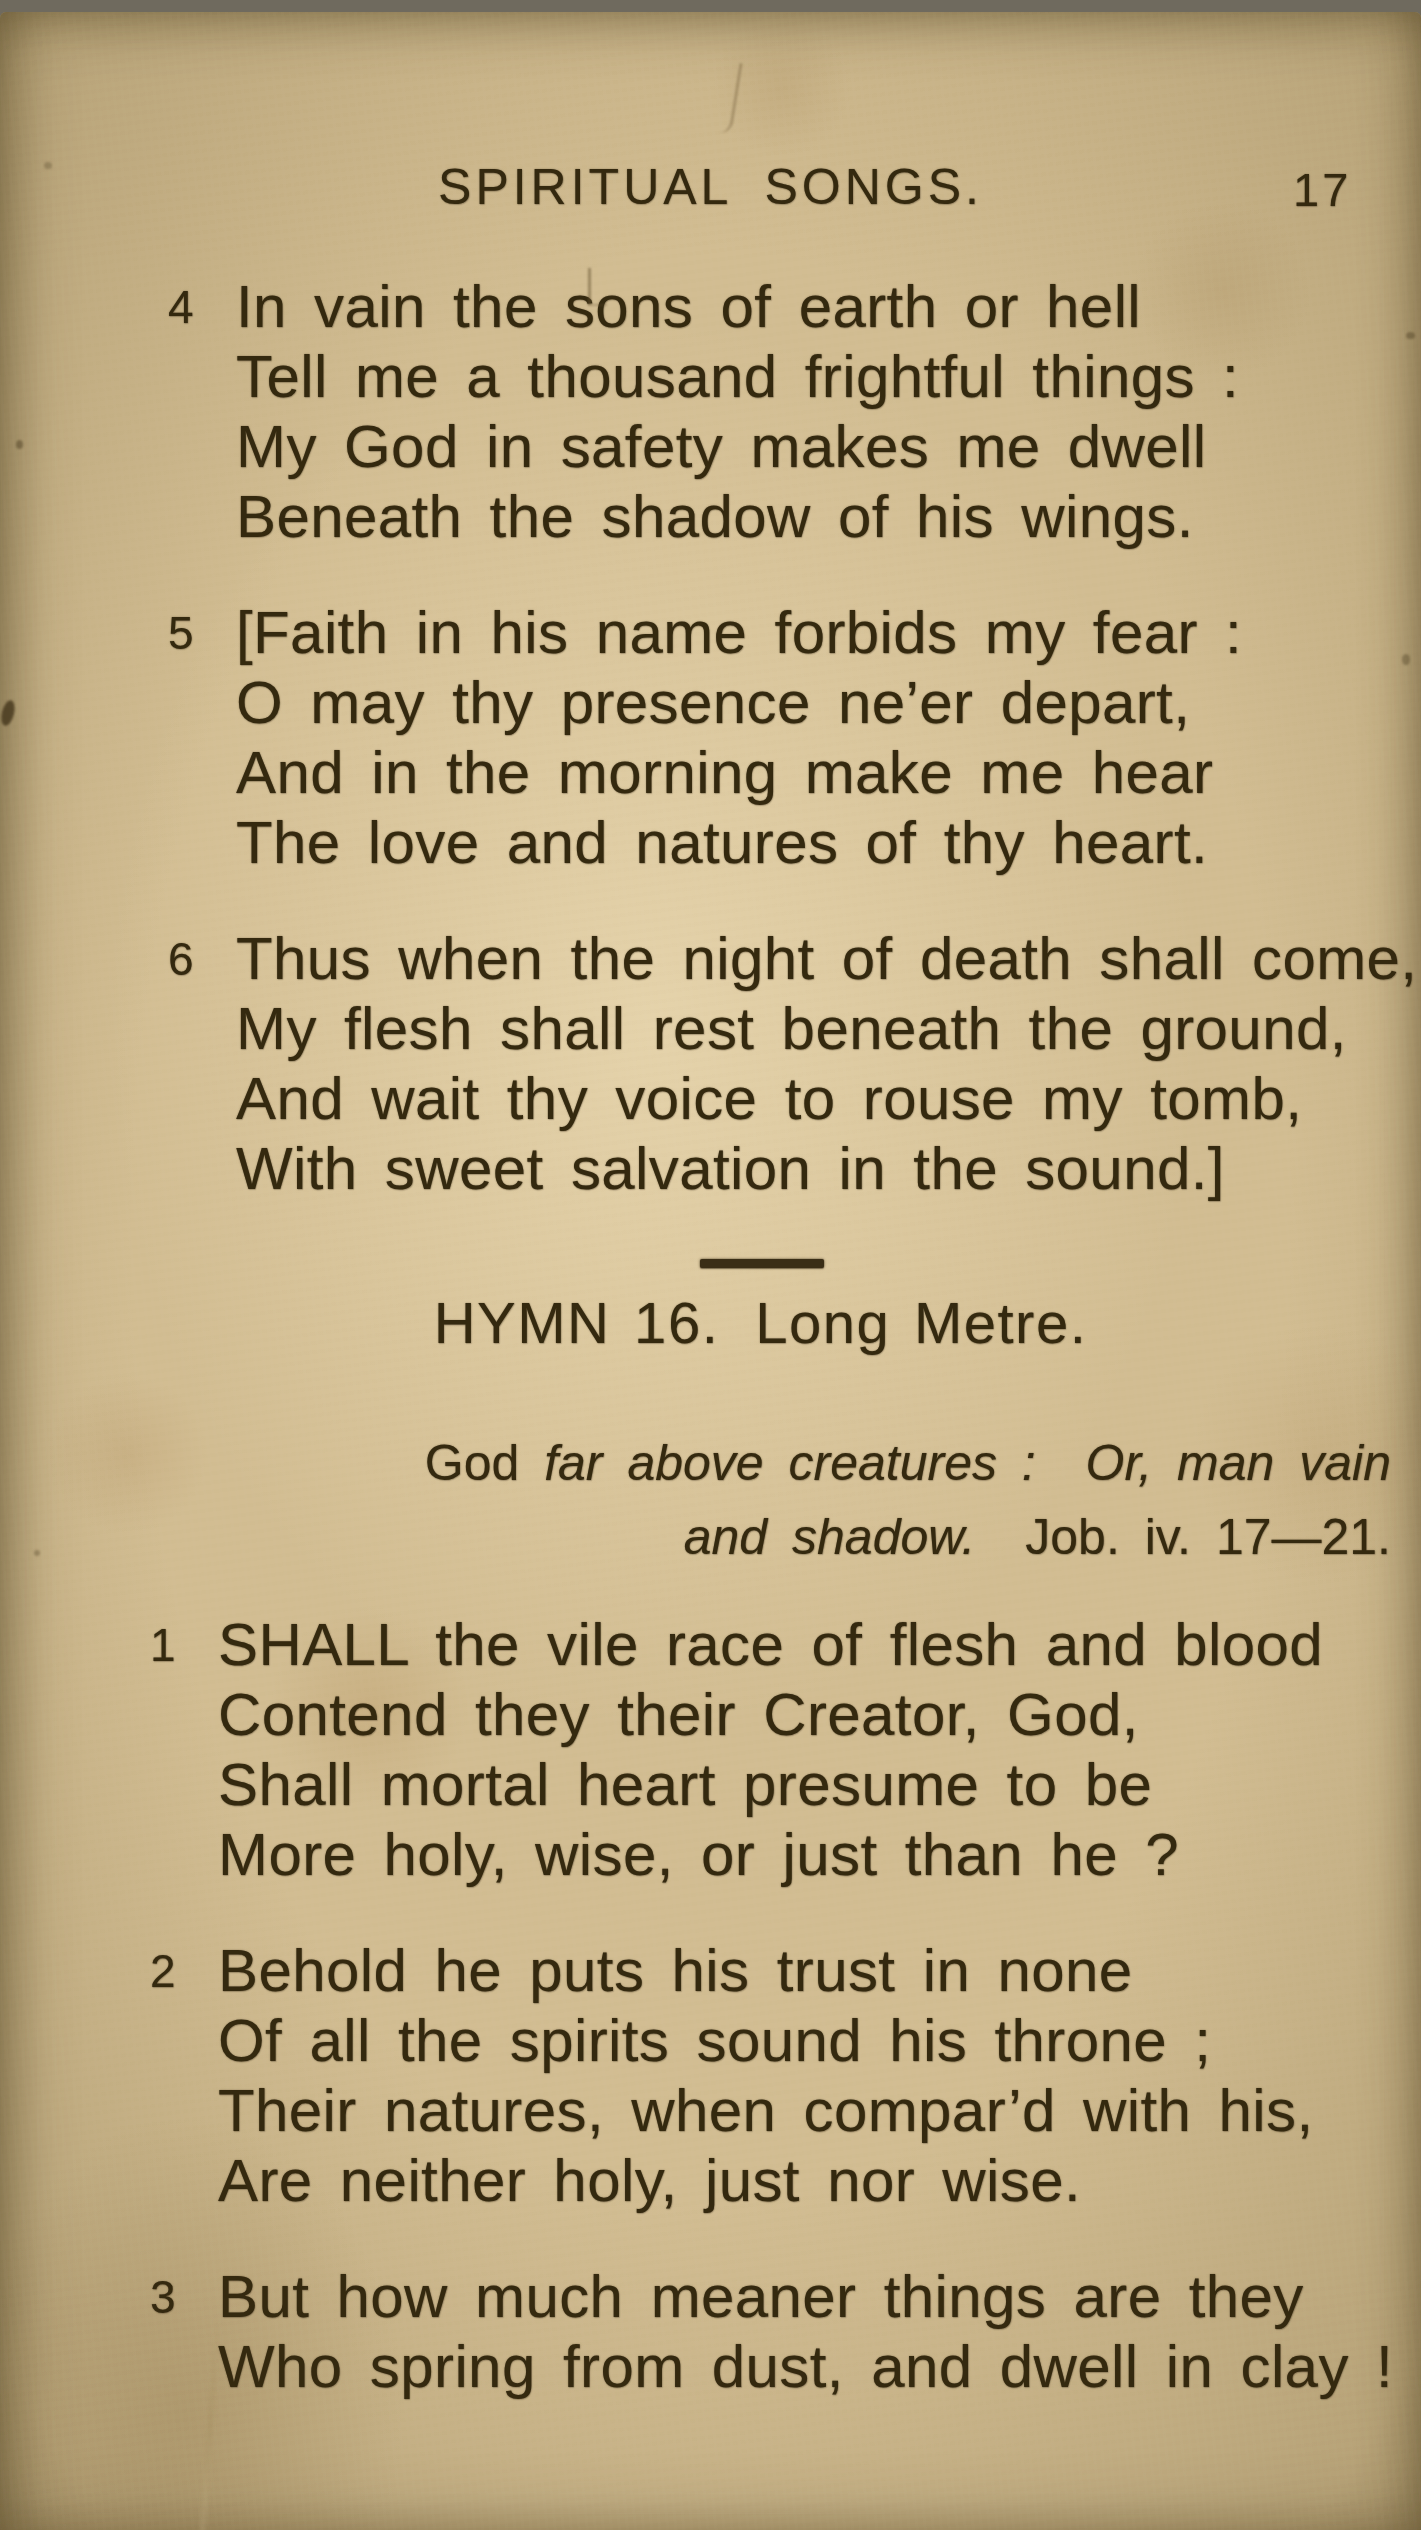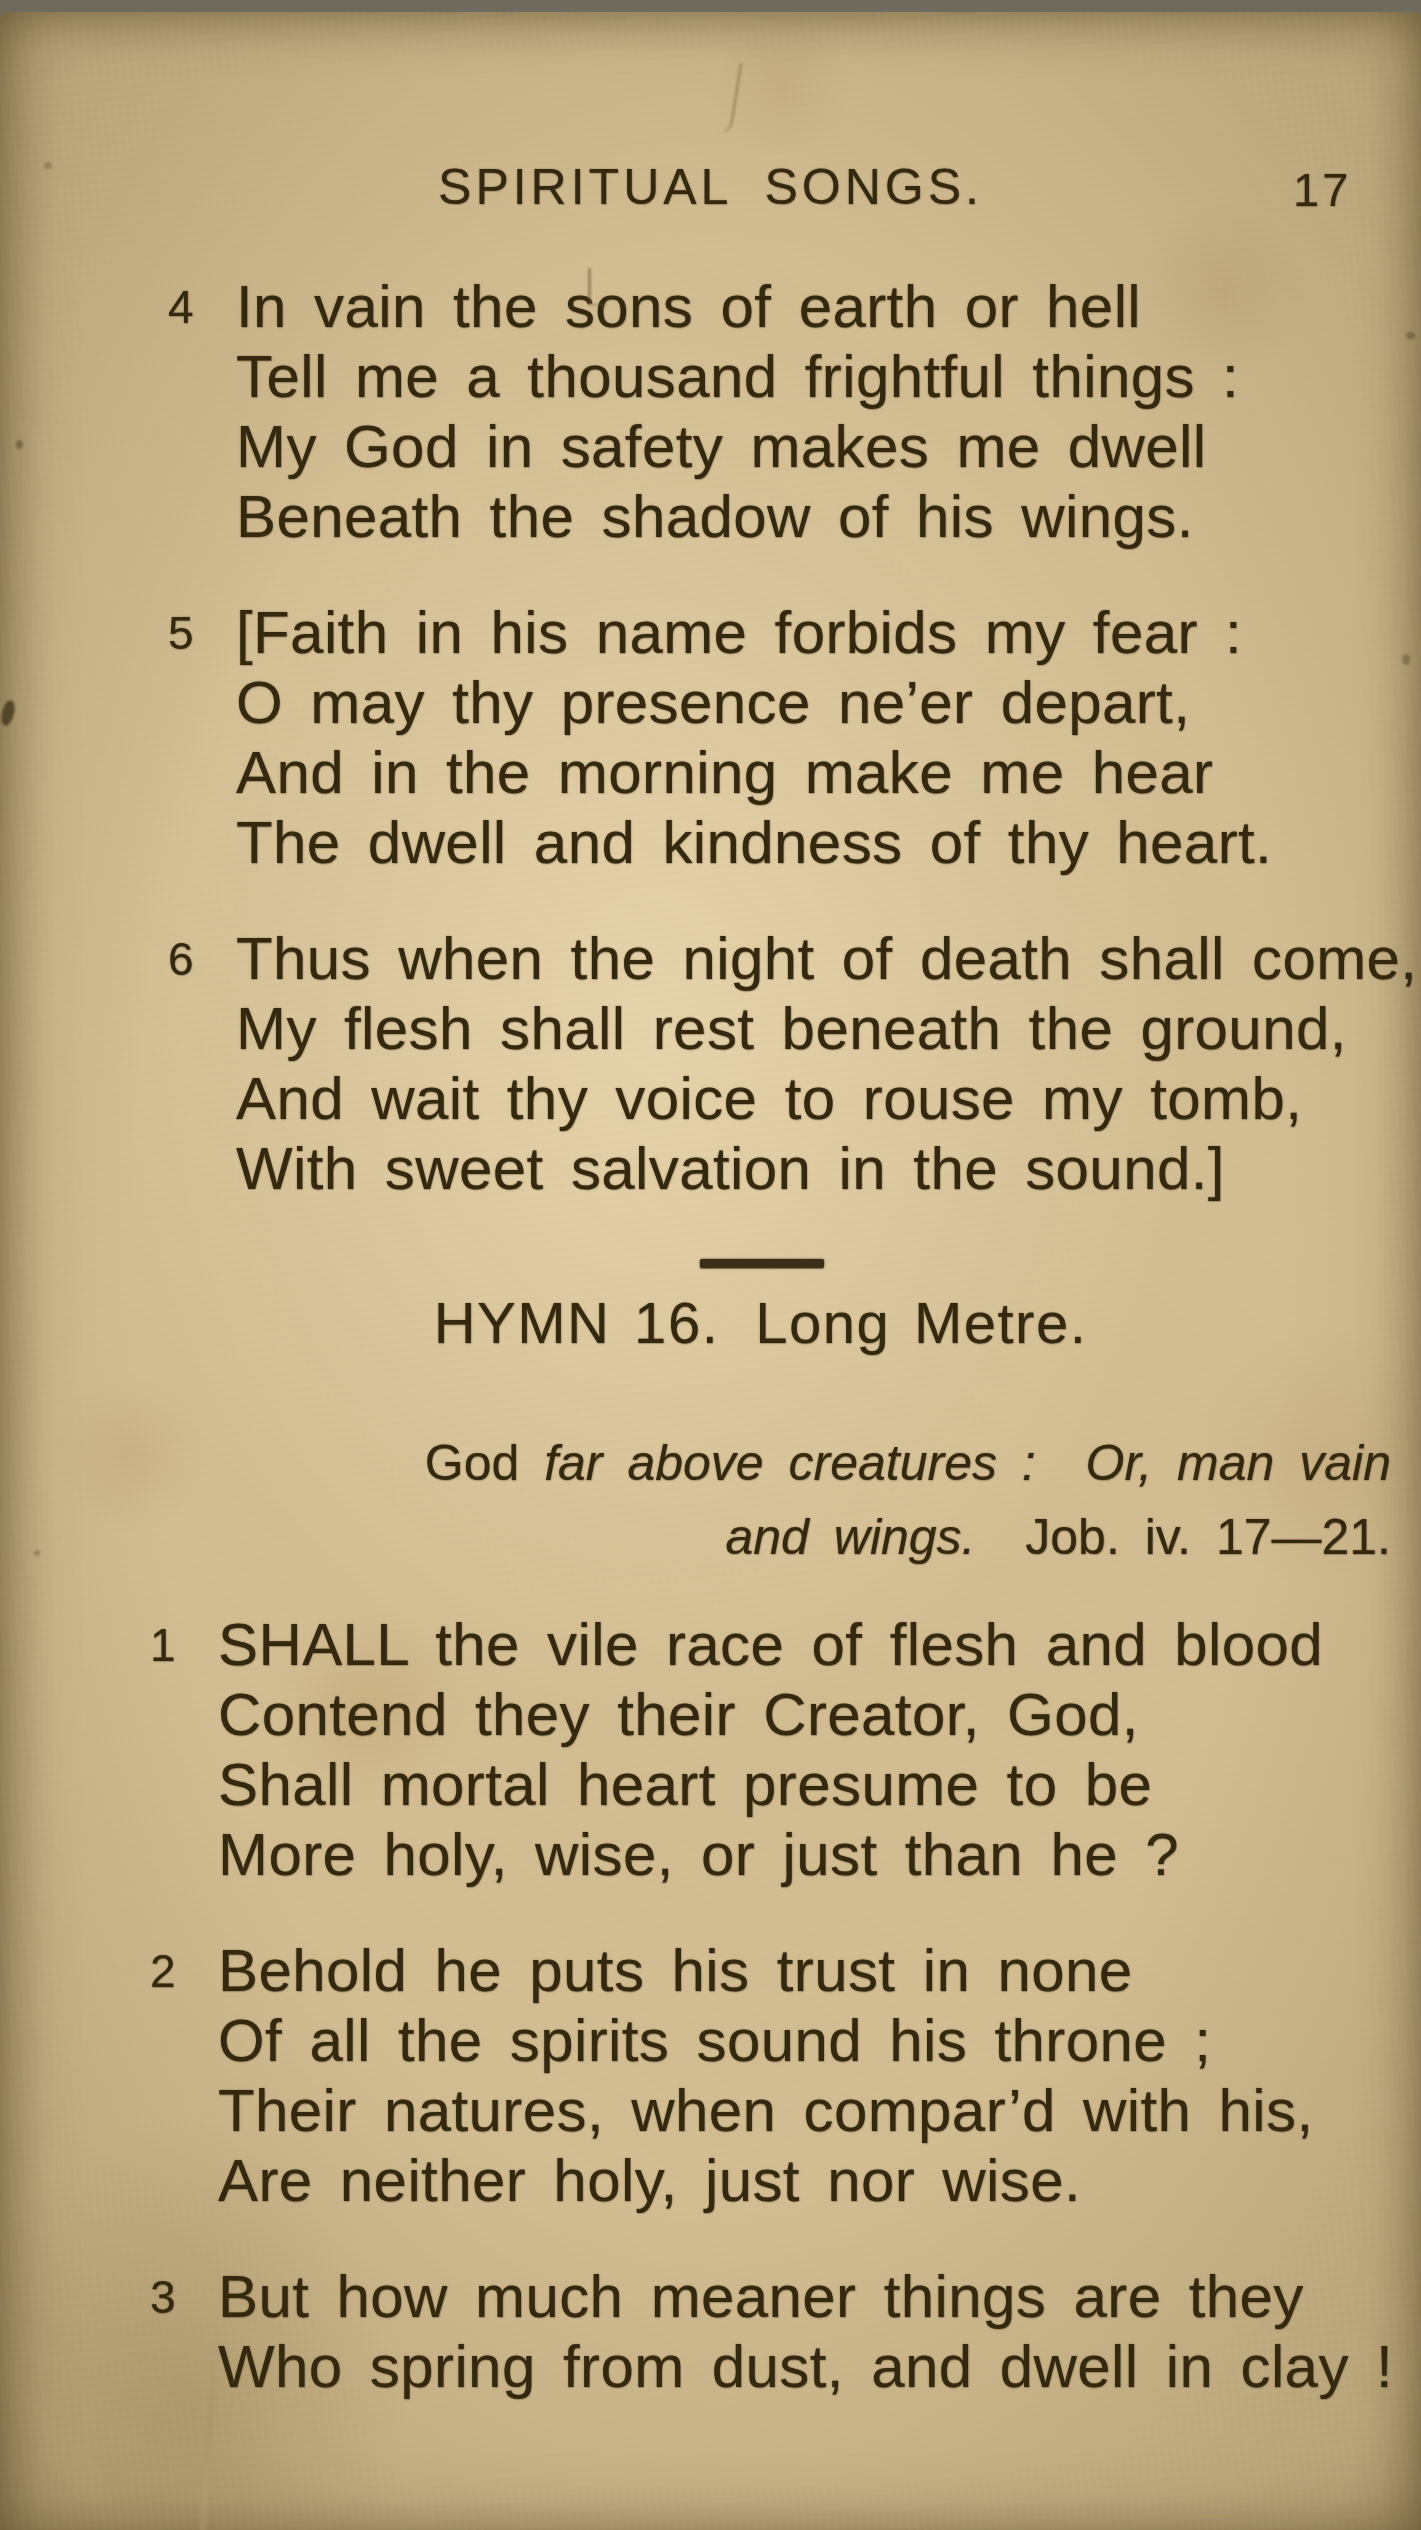--- a/index.html
+++ b/index.html
@@ -96,21 +96,21 @@
           <div class="vline ink">My God in safety makes me dwell</div>
           <div class="vline ink">Beneath the shadow of his wings.</div>
         </div>
       </div>
       <div class="verse">
         <div class="vnum ink">5</div>
         <div class="vlines">
           <div class="vline ink">[Faith in his name forbids my fear :</div>
           <div class="vline ink">O may thy presence ne’er depart,</div>
           <div class="vline ink">And in the morning make me hear</div>
-          <div class="vline ink">The dwell and kindness of thy heart.</div>
+          <div class="vline ink">The love and natures of thy heart.</div>
         </div>
       </div>
       <div class="verse">
         <div class="vnum ink">6</div>
         <div class="vlines">
           <div class="vline ink">Thus when the night of death shall come,</div>
           <div class="vline ink">My flesh shall rest beneath the ground,</div>
           <div class="vline ink">And wait thy voice to rouse my tomb,</div>
           <div class="vline ink">With sweet salvation in the sound.]</div>
         </div>
@@ -118,21 +118,21 @@
     </div>
 
   <div class="divider"></div>
 
   <div class="hymn-heading ink">
     <span>HYMN 16.</span><span class="metre">Long Metre.</span>
   </div>
 
   <div class="subtitle ink">
       <div class="sline sline1"><span>God </span><span class="it">far above creatures :</span><span>&nbsp; </span><span class="it">Or, man vain</span></div>
-      <div class="sline sline2"><span class="it">and wings.</span><span>&nbsp; Job. iv. 17—21.</span></div>
+      <div class="sline sline2"><span class="it">and shadow.</span><span>&nbsp; Job. iv. 17—21.</span></div>
     </div>
 
   <div class="verses hymn14">
       <div class="verse">
         <div class="vnum ink">1</div>
         <div class="vlines">
           <div class="vline ink">SHALL the vile race of flesh and blood</div>
           <div class="vline ink">Contend they their Creator, God,</div>
           <div class="vline ink">Shall mortal heart presume to be</div>
           <div class="vline ink">More holy, wise, or just than he ?</div>

